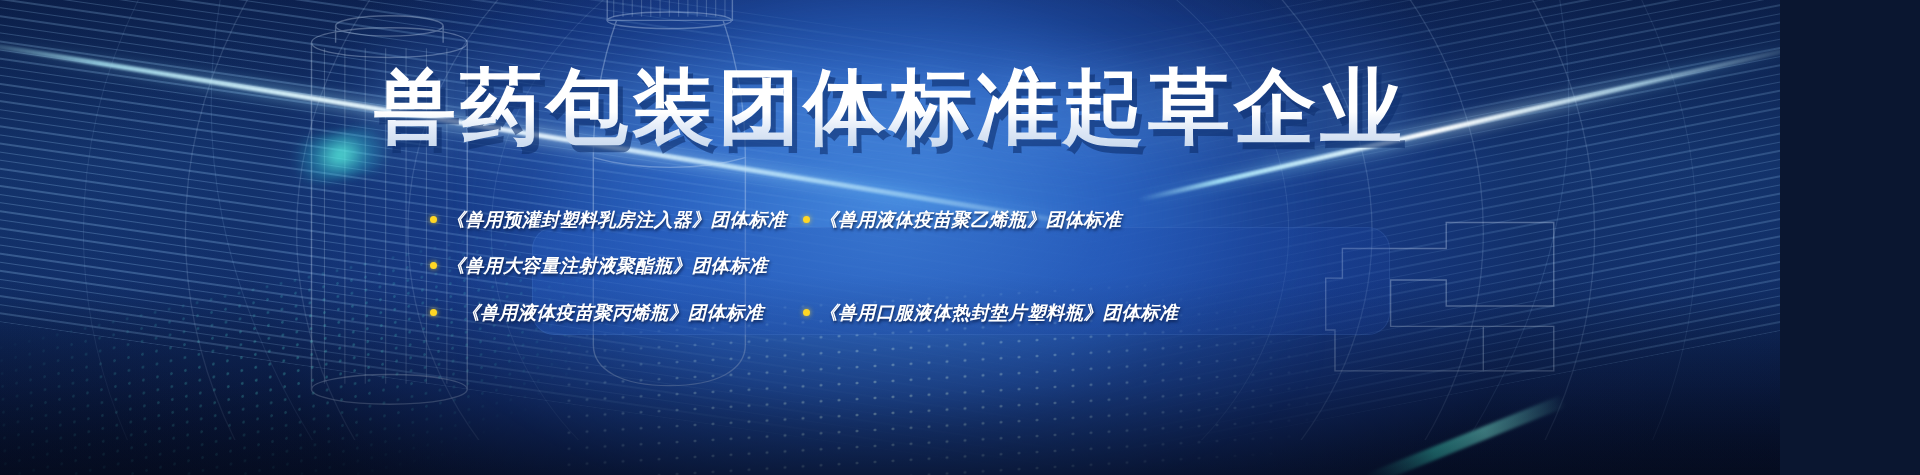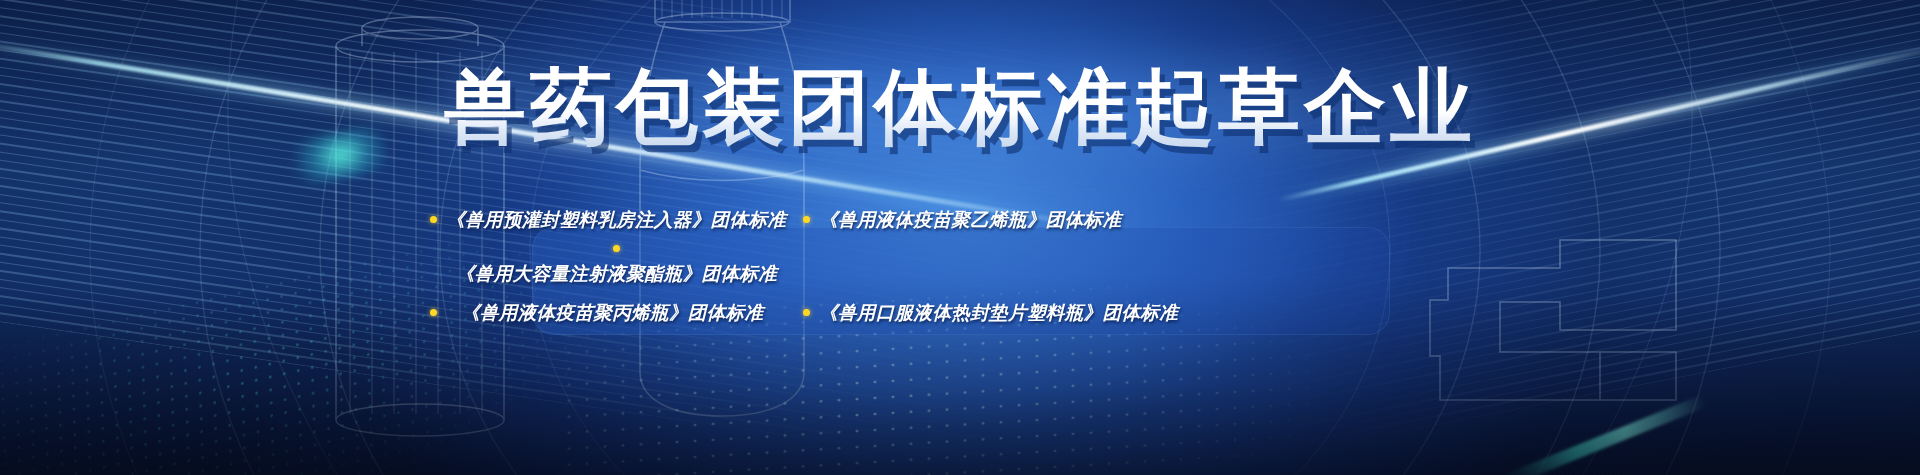--- a/index.html
+++ b/index.html
@@ -1,21 +1,21 @@
 <!DOCTYPE html>
 <html><head>
 <meta charset="utf-8">
 <style>
   * { margin:0; padding:0; box-sizing:border-box; }
   html,body { background:#0a1630; }
   body { font-family:"Liberation Sans", sans-serif; }
 
   #banner {
     position:relative;
-    width:1920px; height:475px;
+    width:1780px; height:475px;
     overflow:hidden;
     background:#0b1b3d;
   }
 
   
   .bg-base {
     position:absolute; inset:0;
     background:
       radial-gradient(ellipse 820px 560px at 50% 52%,
         rgba(56,120,212,0.95) 0%,
@@ -308,21 +308,21 @@
     <span class="title-text">兽药包装团体标准起草企业</span>
   </div>
 
   <div class="panel"></div>
 
   <div class="bullets">
     <div class="bullet" style="grid-column:1;grid-row:1;">
       <span class="bullet-dot"></span>
       <span class="bullet-label">《兽用预灌封塑料乳房注入器》团体标准</span>
     </div>
-    <div class="bullet" style="grid-column:1;grid-row:2;flex-direction:column;">
+    <div class="bullet" style="grid-column:1;grid-row:2;">
       <span class="bullet-dot"></span>
       <span class="bullet-label">《兽用大容量注射液聚酯瓶》团体标准</span>
     </div>
     <div class="bullet" style="grid-column:1;grid-row:3;gap:24px;">
       <span class="bullet-dot"></span>
       <span class="bullet-label">《兽用液体疫苗聚丙烯瓶》团体标准</span>
     </div>
     <div class="bullet" style="grid-column:2;grid-row:1;">
       <span class="bullet-dot"></span>
       <span class="bullet-label">《兽用液体疫苗聚乙烯瓶》团体标准</span>

